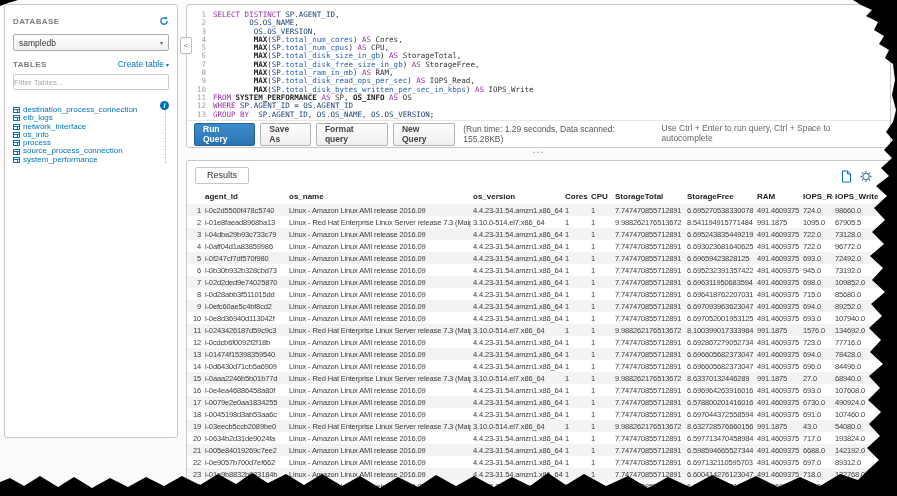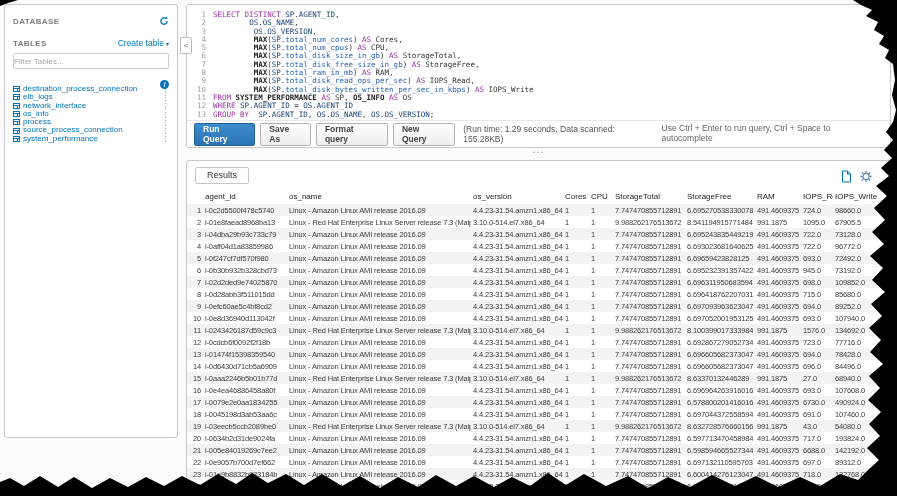--- a/index.html
+++ b/index.html
@@ -65,21 +65,21 @@
   
   #splitter { position:absolute; left:186px; top:147px; width:705px; height:10px;
     text-align:center; font-size:10px; letter-spacing:1px; color:#888; line-height:5px; }
 
   
   #results-panel { left:186px; top:160px; width:705px; height:336px; overflow:hidden; }
   #results-tab { display:inline-block; margin:6px 0 0 8px; border:1px solid #c5c5c5;
     border-radius:2px; background:#fff; padding:2px 11px 3px; font-size:9px; color:#333; }
   .res-icons { position:absolute; top:8px; right:18px; display:flex; gap:8px; }
   #results-table { margin-top:6px; border-collapse:collapse; table-layout:fixed; width:706px; }
-  #results-table th { font-size:8px; font-weight:normal; color:#222; text-align:left;
+  #results-table th { font-size:8px; font-weight:bold; color:#222; text-align:left;
     padding:2px 2px 3px; white-space:nowrap; overflow:hidden; }
   #results-table td { height:12px; font-size:7.5px; letter-spacing:-0.15px; color:#3c3c3c;
     padding:0 2px; white-space:nowrap; overflow:hidden; }
   #results-table tbody tr:nth-child(odd) { background:#f3f3f3; }
   td.rownum { text-align:right; color:#444; padding-right:5px; }
 
   
   #torn { position:absolute; left:0; top:0; width:897px; height:496px;
     z-index:50; pointer-events:none; }
 </style>
@@ -88,20 +88,24 @@
 
 <div id="sidebar" class="panel">
   <div class="sb-row">
     <span class="sb-label">DATABASE</span>
     <span>
       <svg width="10" height="10" viewBox="0 0 10 10">
           <path d="M8.2 5a3.2 3.2 0 1 1-1-2.3" fill="none" stroke="#0073bb" stroke-width="1.3"></path>
           <path d="M7.2 0.4 L8.6 2.8 L5.8 3.0 Z" fill="#0073bb"></path>
         </svg>
     </span>
+  </div>
+  <div class="db-select">
+    <span>sampledb</span>
+    <span class="caret">▾</span>
   </div>
   <div class="sb-row tables-hdr">
     <span class="sb-label">TABLES</span>
     <span class="link create-link">
       <span>Create table</span>
       <span class="caret">▾</span>
     </span>
   </div>
   <input id="filter-input" placeholder="Filter Tables..." style="">
   <div class="info-row">

